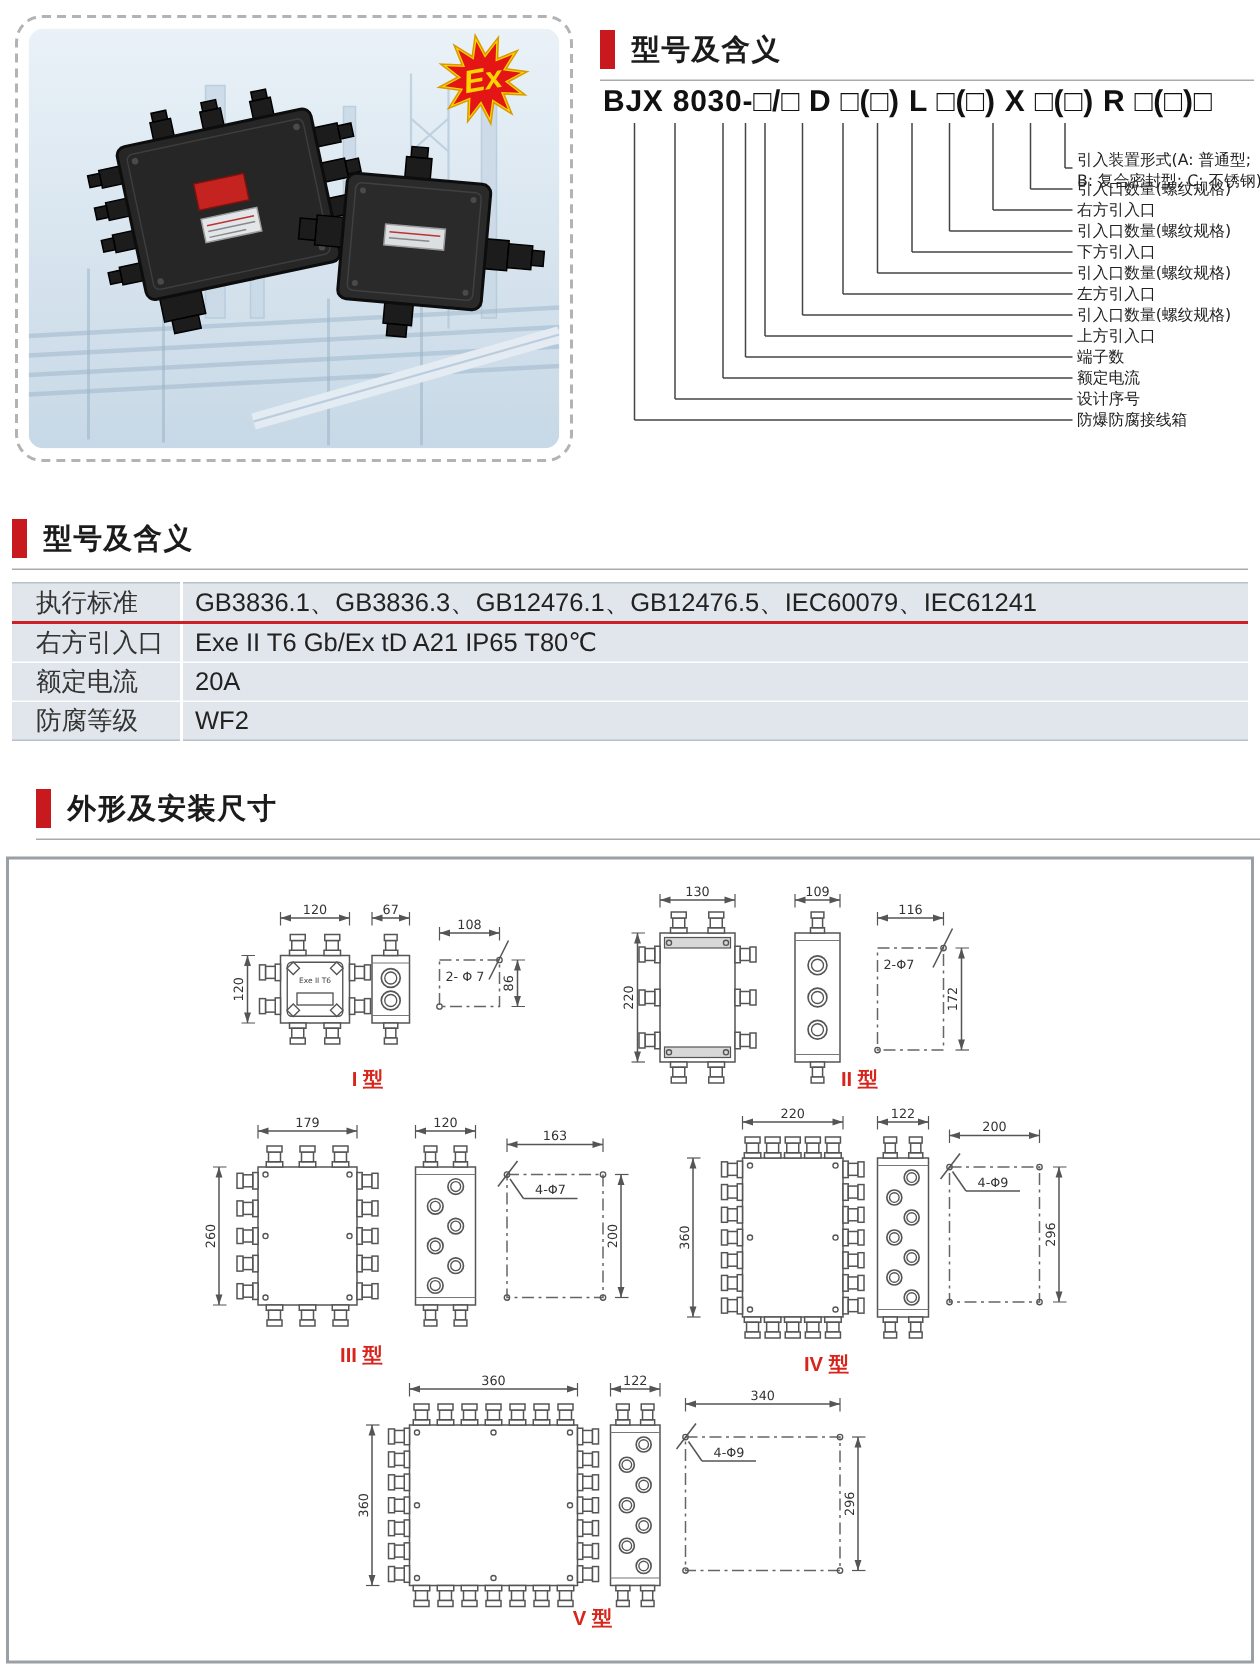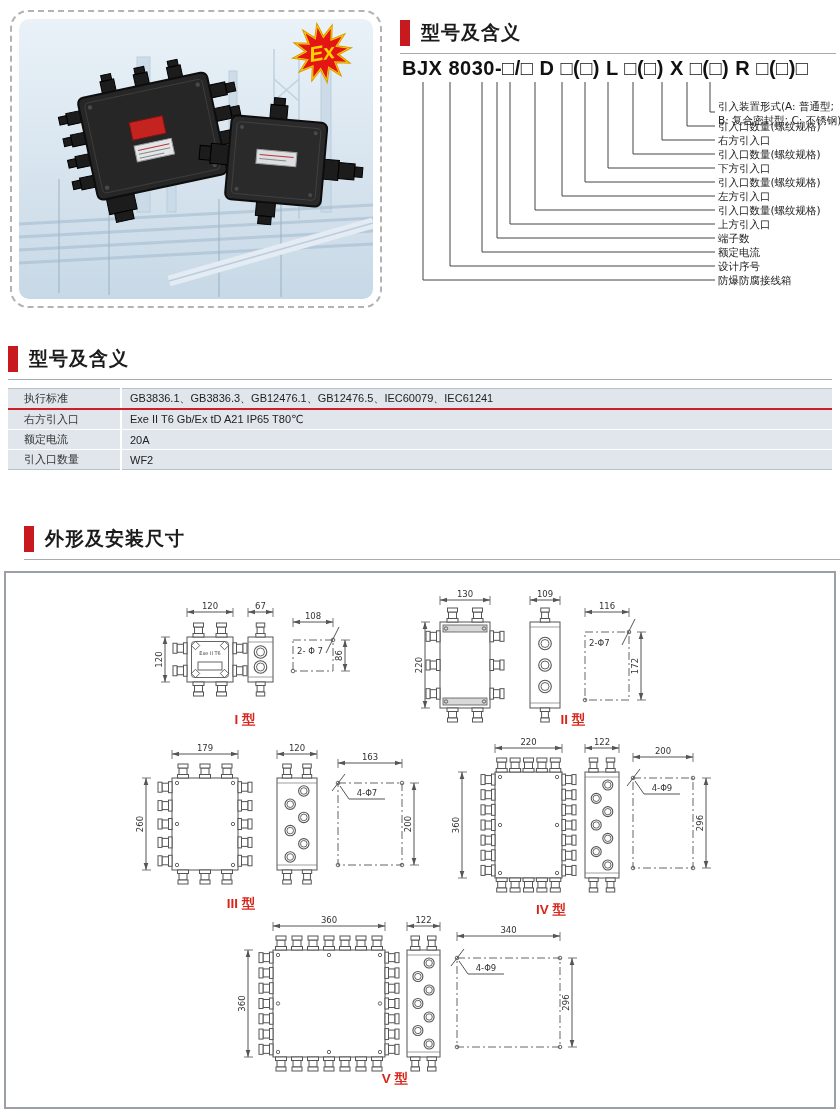--- a/index.html
+++ b/index.html
@@ -17,21 +17,21 @@
   .sec-title{font-size:19px;font-weight:bold;color:#1b1b1b;letter-spacing:1px;}
 
   .sec1{position:absolute;left:400px;top:20px;width:436px;}
   .model-string{position:absolute;left:402px;top:57px;width:436px;font-size:20px;font-weight:bold;
     color:#111;letter-spacing:.5px;white-space:nowrap;}
   .model-svg{position:absolute;left:400px;top:82px;}
 
   .sec2{position:absolute;left:8px;top:346px;width:824px;}
   .param-table{position:absolute;left:8px;top:388px;width:824px;border-collapse:collapse;
     background:#e0e6eb;border-top:1px solid #b9c1c8;border-bottom:1px solid #b9c1c8;}
-  .param-table td{font-size:11px;color:#222;height:17px;padding:1px 8px;border-bottom:1px solid #fff;}
+  .param-table td{font-size:17px;color:#222;height:17px;padding:1px 8px;border-bottom:1px solid #fff;}
   .param-table td.pl{width:88px;padding-left:16px;color:#333;border-right:2px solid #fff;}
   .param-table tr.r0 td{border-bottom:2px solid #cc2026;}
   .param-table tr:last-child td{border-bottom:none;}
 
   .sec3{position:absolute;left:24px;top:526px;width:824px;}
   .draw-box{position:absolute;left:4px;top:571px;width:828px;height:534px;border:2px solid #9aa0a6;background:#fff;}
   .draw-box svg{position:absolute;left:5px;top:1px;}
 </style>
 </head>
 <body>
@@ -221,21 +221,21 @@
         </tr>
       <tr>
           <td class="pl">右方引入口</td>
           <td class="pv">Exe II T6 Gb/Ex tD A21 IP65 T80℃</td>
         </tr>
       <tr>
           <td class="pl">额定电流</td>
           <td class="pv">20A</td>
         </tr>
       <tr>
-          <td class="pl">引入口数量</td>
+          <td class="pl">防腐等级</td>
           <td class="pv">WF2</td>
         </tr>
     </tbody>
   </table>
 
   <div class="sec3">
     <div class="sec-head">
       <div class="red-bar"></div>
       <div class="sec-title">外形及安装尺寸</div>
     </div>

